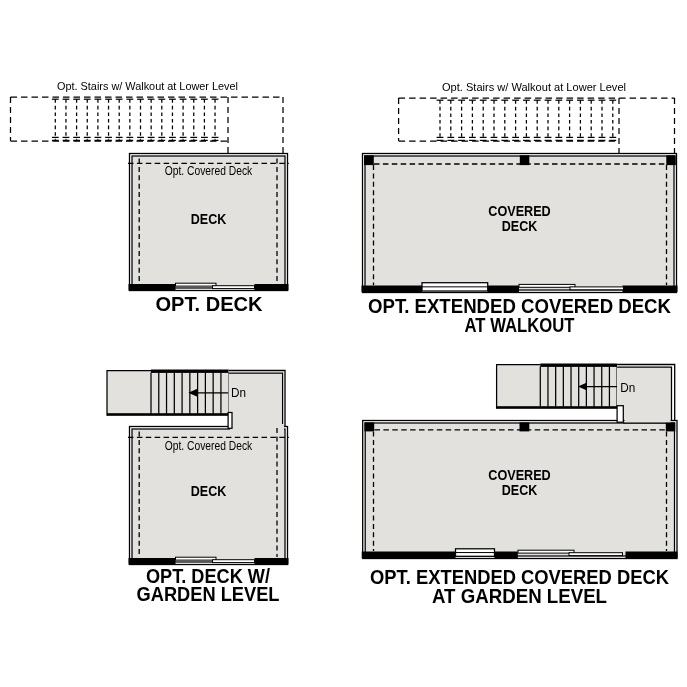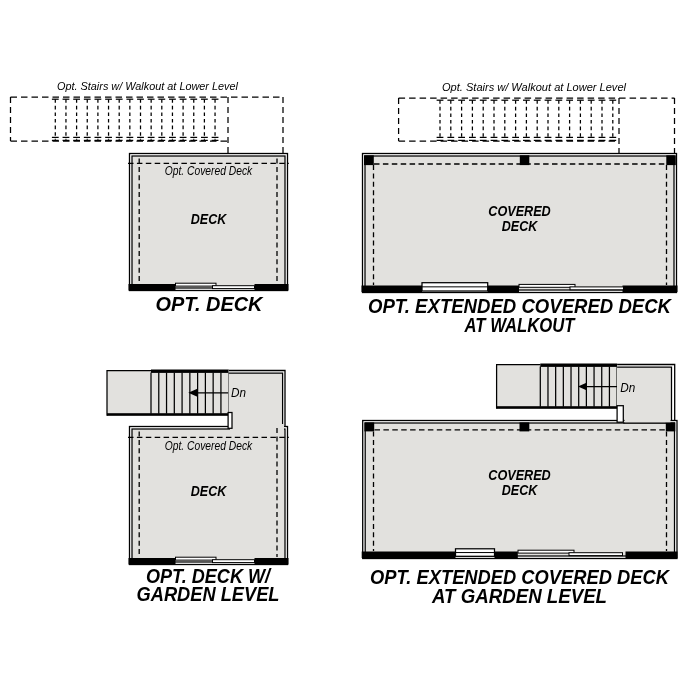--- a/index.html
+++ b/index.html
@@ -1,16 +1,16 @@
 <!DOCTYPE html>
 <html><head>
 <meta charset="utf-8">
 <style>
 html,body{margin:0;padding:0;background:#ffffff;}
-#sheet{width:687px;height:687px;position:relative;font-style:italic;}
+#sheet{width:687px;height:687px;position:relative;}
 text{font-family:"Liberation Sans",sans-serif;fill:#000;}
 .lbl{font-size:11.5px;}
 .cov{font-size:12.5px;}
 .deck{font-size:15px;font-weight:bold;}
 .dn{font-size:12px;}
 .title{font-size:20px;font-weight:bold;}
 </style>
 </head>
 <body>
 <div id="sheet">

